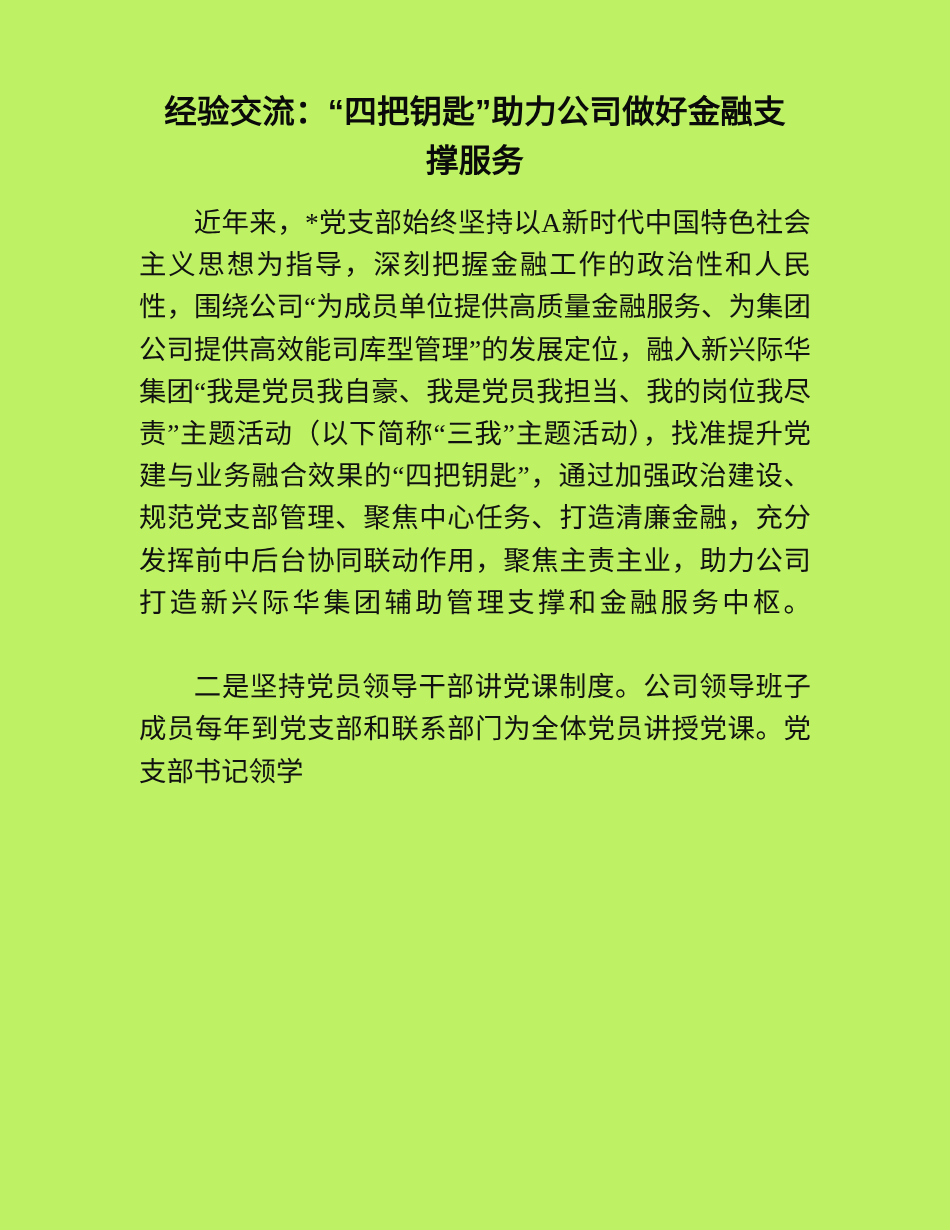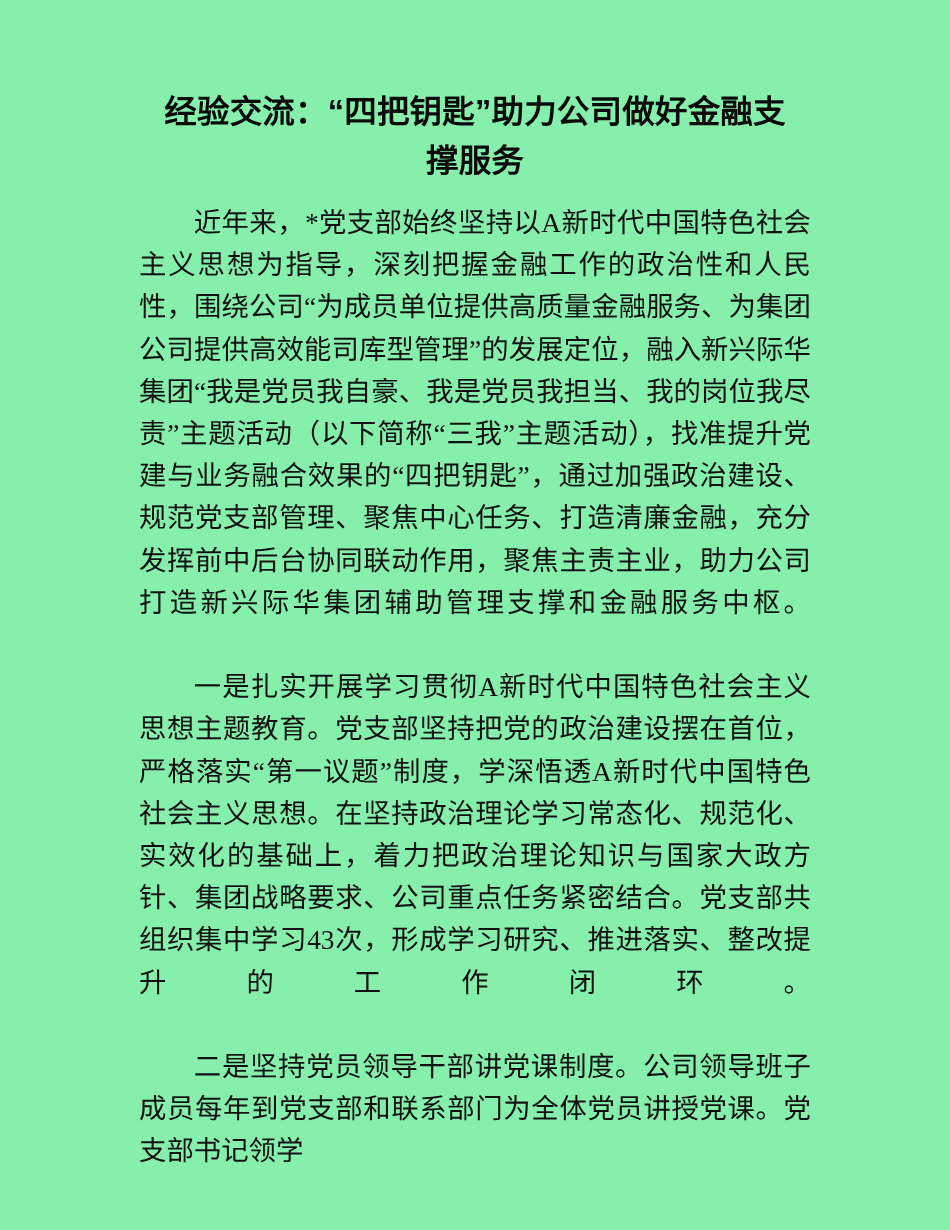--- a/index.html
+++ b/index.html
@@ -70,30 +70,29 @@
     display: inline-block;
     width: 100%;
   }
   .para.no-stretch::after {
     display: none;
   }
 </style>
 </head>
 <body>
 
-<div class="page" style="background: #86efac;">
+<div class="page" style="background: #bef264;">
 
   <div class="content">
 
     <h1 class="doc-title">
       <span>经验交流：“四把钥匙”助力公司做好金融支</span><br>
       <span>撑服务</span>
     </h1>
 
     <div class="body-text">
       <p class="para" style="color: rgb(17, 17, 17);">近年来，*党支部始终坚持以A新时代中国特色社会主义思想为指导，深刻把握金融工作的政治性和人民性，围绕公司“为成员单位提供高质量金融服务、为集团公司提供高效能司库型管理”的发展定位，融入新兴际华集团“我是党员我自豪、我是党员我担当、我的岗位我尽责”主题活动（以下简称“三我”主题活动），找准提升党建与业务融合效果的“四把钥匙”，通过加强政治建设、规范党支部管理、聚焦中心任务、打造清廉金融，充分发挥前中后台协同联动作用，聚焦主责主业，助力公司打造新兴际华集团辅助管理支撑和金融服务中枢。</p>
-      <p class="para" style="color: rgb(17, 17, 17);">一是扎实开展学习贯彻A新时代中国特色社会主义思想主题教育。党支部坚持把党的政治建设摆在首位，严格落实“第一议题”制度，学深悟透A新时代中国特色社会主义思想。在坚持政治理论学习常态化、规范化、实效化的基础上，着力把政治理论知识与国家大政方针、集团战略要求、公司重点任务紧密结合。党支部共组织集中学习43次，形成学习研究、推进落实、整改提升的工作闭环。</p>
       <p class="para no-stretch" style="color: rgb(17, 17, 17);">二是坚持党员领导干部讲党课制度。公司领导班子成员每年到党支部和联系部门为全体党员讲授党课。党支部书记领学</p>
     </div>
 
   </div>
 
 </div>
 
 </body></html>

